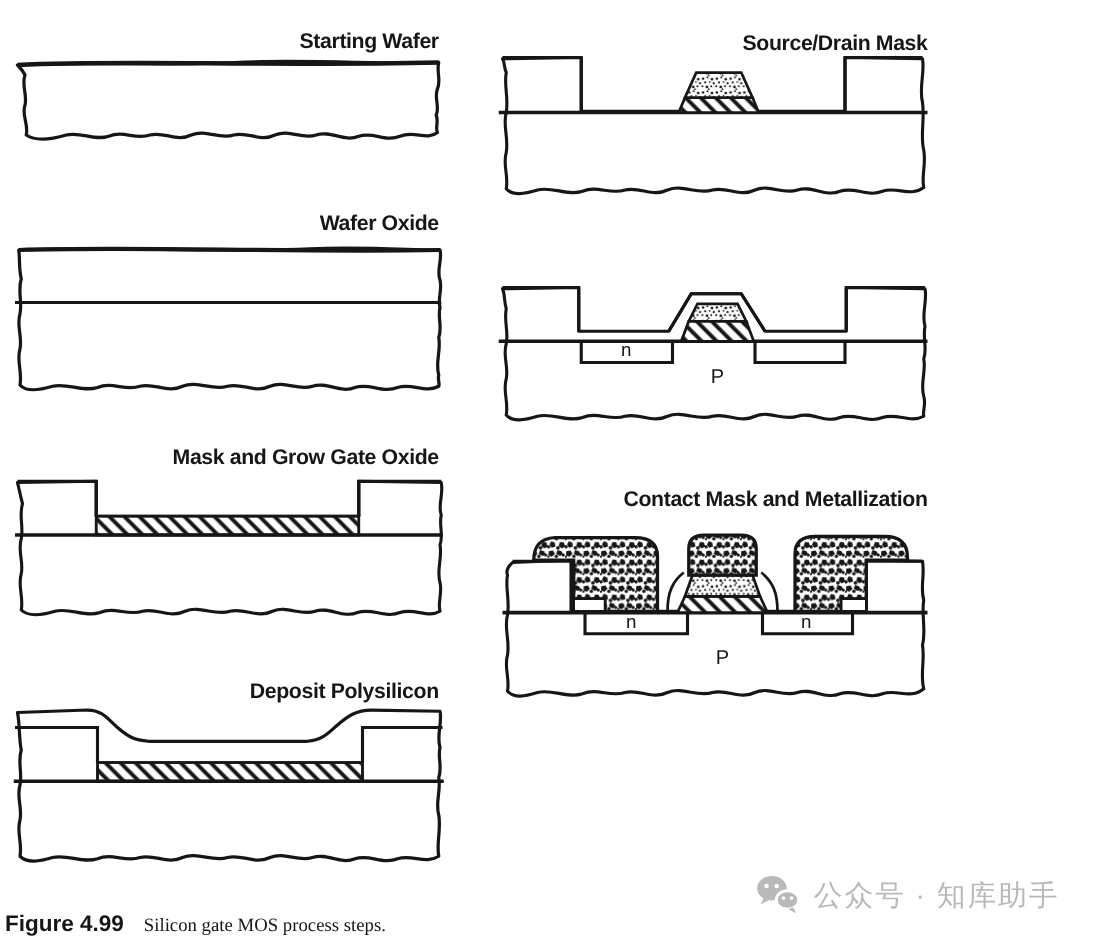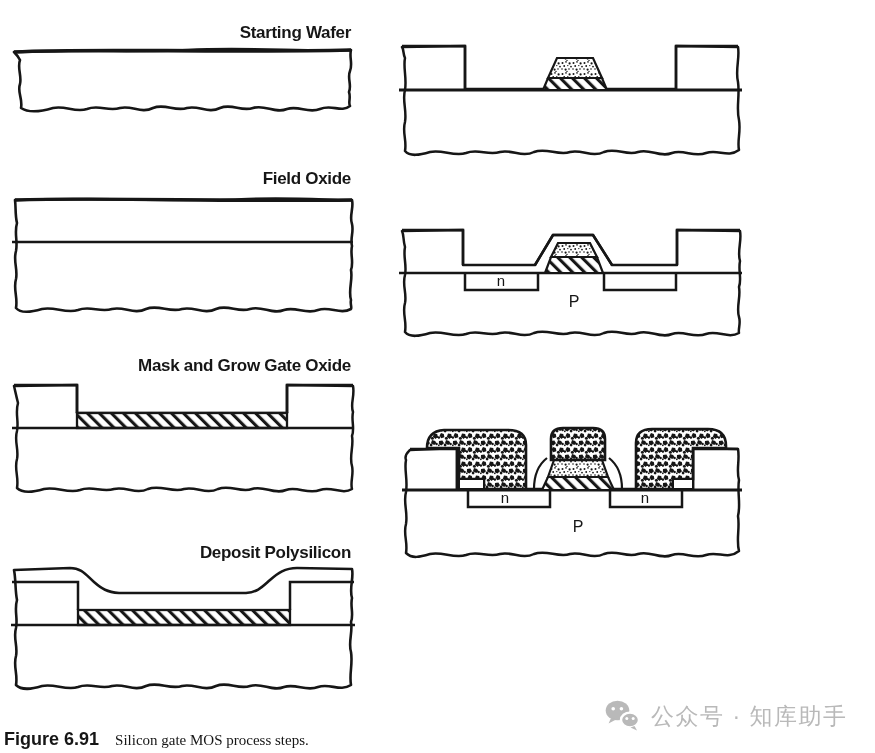--- a/index.html
+++ b/index.html
@@ -70,21 +70,21 @@
     <path fill="#ffffff" stroke="#161616" stroke-width="2.6" stroke-linejoin="round" d="
       M6,8 C60,5 120,9 180,6 C240,3 300,8 343,6
       C341,13 345,20 342,27 C339,34 344,41 341,48 C343,54 340,59 342,62
       C333,69 324,60 312,65 C300,70 291,61 279,65 C267,70 257,60 245,64 C233,68 224,59 212,64
       C200,70 191,61 179,64 C167,68 157,59 145,64 C133,70 124,61 112,64 C100,68 91,60 79,65
       C67,69 57,61 45,64 C35,67 22,70 13,64
       C15,55 9,48 12,40 C14,32 9,24 12,16 C10,12 8,10 6,8 Z"></path>
     <path fill="none" stroke="#161616" stroke-width="3.6" d="M6,8 C90,4 200,9 343,6"></path>
   </svg>
 
-  <div class="step-label col-left" style="top:170px">Field Oxide</div>
+  <div class="step-label col-left" style="top:170px">Wafer Oxide</div>
 
   <svg class="abs" style="left:8px;top:194px" width="348" height="124" viewBox="0 0 348 124">
     <path fill="#ffffff" stroke="#161616" stroke-width="2.6" stroke-linejoin="round" d="
       M7,6 C80,3 160,8 240,5 C290,3 330,7 344,6
       C346,14 341,22 344,30 C346,38 342,44 344,52 C342,60 346,68 343,76 C345,86 340,96 343,106 C342,110 344,113 343,115
       C332,121 322,112 310,116 C298,121 288,112 276,116 C264,121 254,111 242,115 C230,119 220,110 208,115
       C196,121 186,112 174,115 C162,119 150,110 138,115 C126,121 116,112 104,115 C92,119 82,111 70,116
       C58,120 46,112 34,115 C24,118 13,120 8,114
       C10,103 5,95 8,85 C10,75 5,67 8,57 C10,47 6,39 9,29 C7,21 8,13 7,6 Z"></path>
     <path fill="none" stroke="#161616" stroke-width="2.4" d="M4,48 L345,48"></path>
@@ -114,20 +114,21 @@
       C346,38 341,48 344,58 C342,66 346,74 343,82 C345,92 340,102 343,112 C345,124 341,134 343,145
       C332,152 322,143 310,147 C298,152 288,143 276,147 C264,152 254,142 242,146 C230,150 220,141 208,146
       C196,152 186,143 174,146 C162,150 150,141 138,146 C126,152 116,143 104,146 C92,150 82,142 70,147
       C58,151 46,143 34,146 C24,149 14,151 8,145
       C10,134 5,126 8,116 C10,106 5,98 8,88 C10,78 6,70 9,60 C7,50 8,40 6,30 Z"></path>
     <rect x="70" y="70" width="212" height="15" fill="url(#hatch)" stroke="#161616" stroke-width="2.3"></rect>
     <path fill="none" stroke="#161616" stroke-width="2.5" d="M4,42 L70,42 L70,70 M282,70 L282,42 L346,42"></path>
     <path fill="none" stroke="#161616" stroke-width="2.7" d="M3,85 L347,85"></path>
   </svg>
 
+  <div class="step-label col-right" style="top:26px">Source/Drain Mask</div>
 
   <svg class="abs" style="left:396px;top:28px" width="350" height="136" viewBox="0 0 350 136">
     <path fill="#ffffff" stroke="#161616" stroke-width="2.5" stroke-linejoin="round" d="
       M6,19 L69,18 L69,61 L280,61 L280,18 L342,19
       C344,30 339,42 342,54 C344,68 340,80 343,92 C345,104 341,113 343,122
       C332,130 322,121 310,125 C298,130 288,121 276,125 C264,130 254,120 242,124 C230,128 220,119 208,124
       C196,130 186,121 174,124 C162,128 150,119 138,124 C126,130 116,121 104,124 C92,128 82,120 70,125
       C58,129 46,121 34,124 C24,127 14,129 9,123
       C11,112 6,104 9,94 C11,82 6,72 9,62 C11,50 7,40 9,30 C7,26 8,22 6,19 Z"></path>
     <path fill="none" stroke="#161616" stroke-width="2.9" d="M3,62 L346,62"></path>
@@ -149,20 +150,21 @@
     <path fill="none" stroke="#161616" stroke-width="2.5" d="M6,8 L67,8 L67,43 M281,43 L281,8 L344,8 M139,43 L157,13 L197,13 L216,43"></path>
     <path d="M155,35 L162,21 L194,21 L201,35 Z" fill="url(#stipple)" stroke="#161616" stroke-width="2.2"></path>
     <path d="M149,51 L155,35 L201,35 L207,51 Z" fill="url(#hatch)" stroke="#161616" stroke-width="2.2"></path>
     <path fill="none" stroke="#161616" stroke-width="2.5" d="M69,51 L69,68 L142,68 L142,51"></path>
     <path fill="none" stroke="#161616" stroke-width="2.5" d="M208,51 L208,68 L280,68 L280,51"></path>
   </svg>
 
   <span class="region-label" style="left:489px;top:273px;width:24px">n</span>
   <span class="region-label p" style="left:560px;top:294px;width:28px">P</span>
 
+  <div class="step-label col-right" style="top:391px">Contact Mask and Metallization</div>
 
   <svg class="abs" style="left:396px;top:412px" width="352" height="158" viewBox="0 0 352 158">
     <path fill="#ffffff" stroke="#161616" stroke-width="2.5" stroke-linejoin="round" d="
       M14,38 L61,36 L61,77 L297,77 L297,36 L342,37
       C344,48 340,58 343,68 C341,80 345,92 342,104 C344,116 340,128 343,139
       C332,148 322,139 310,143 C298,148 288,139 276,143 C264,148 254,138 242,142 C230,146 220,137 208,142
       C196,148 186,139 174,142 C162,146 150,137 138,142 C126,148 116,139 104,142 C92,146 82,138 70,143
       C58,147 46,139 34,142 C24,145 16,147 10,141
       C12,130 7,122 10,112 C12,100 7,90 10,80 C12,68 8,58 10,48 C8,43 12,40 14,38 Z"></path>
     <path fill="none" stroke="#161616" stroke-width="3" d="M6,78 L346,78"></path>
@@ -177,21 +179,21 @@
     <path d="M155,48 L155,27 Q155,16 167,16 L197,16 Q209,16 209,27 L209,48 Z" fill="url(#speckle)" stroke="#161616" stroke-width="2.6"></path>
     <path d="M240,77 L240,31 Q240,17 256,17 L312,17 Q330,17 330,34 L330,36 L297,36 L297,67 L277,67 L277,77 Z" fill="url(#speckle)" stroke="#161616" stroke-width="2.6"></path>
     <rect x="277" y="67" width="20" height="10" fill="#ffffff" stroke="#161616" stroke-width="2"></rect>
   </svg>
 
   <span class="region-label" style="left:493px;top:490px;width:24px">n</span>
   <span class="region-label" style="left:633px;top:490px;width:24px">n</span>
   <span class="region-label p" style="left:564px;top:519px;width:28px">P</span>
 
   <div class="caption">
-    <span class="fig-num">Figure 6.91</span><span class="fig-text">Silicon gate MOS process steps.</span>
+    <span class="fig-num">Figure 4.99</span><span class="fig-text">Silicon gate MOS process steps.</span>
   </div>
 
   <div class="watermark">
     <svg width="37" height="34" viewBox="0 0 37 34">
       <g>
         <ellipse cx="13.5" cy="11.5" rx="11.8" ry="9.8" fill="#b9b9b9"></ellipse>
         <path d="M7,19 L4.6,24.5 L12,20.5 Z" fill="#b9b9b9"></path>
         <circle cx="9.2" cy="9.8" r="1.8" fill="#ffffff"></circle>
         <circle cx="17.4" cy="9.8" r="1.8" fill="#ffffff"></circle>
         <ellipse cx="26" cy="21" rx="9" ry="7.4" fill="#b9b9b9" stroke="#ffffff" stroke-width="2.4"></ellipse>

